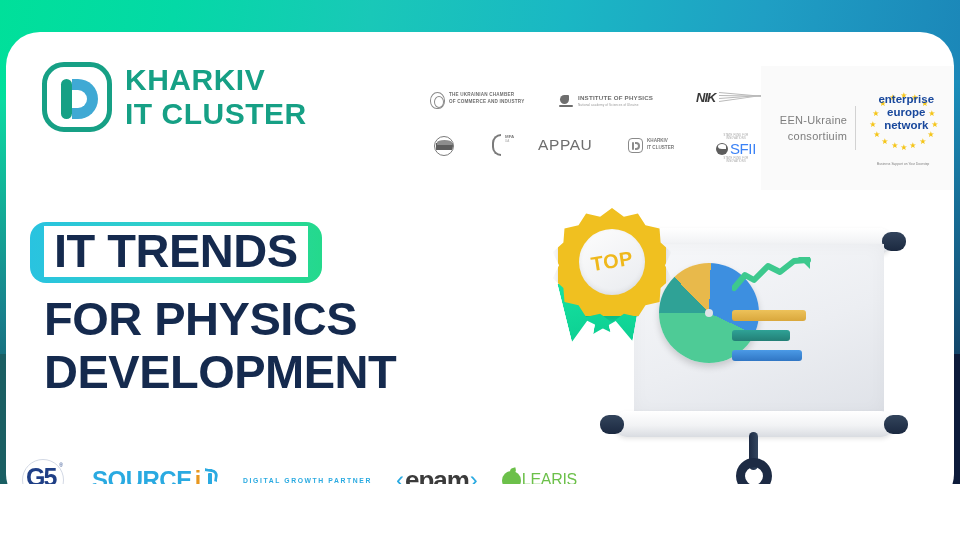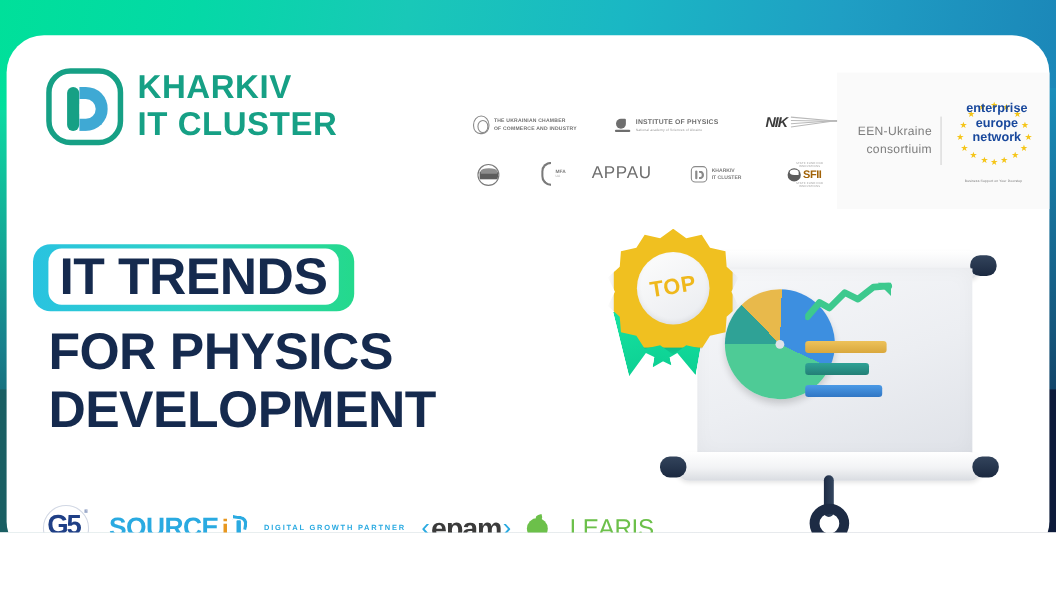--- a/index.html
+++ b/index.html
@@ -55,21 +55,21 @@
   }
   .kic-text { line-height:1.0; }
   .kic-text .l1, .kic-text .l2 {
     color:#16a085; font-weight:bold; font-size:30px; letter-spacing:0.5px;
     font-family:"Liberation Sans", sans-serif;
   }
   .kic-text .l2 { margin-top:4px; }
 
   
   .partners { position:absolute; left:420px; top:56px; width:330px; height:90px; }
-  .plogo { position:absolute; display:flex; align-items:center; gap:4px; color:#7a7a7a;margin-top:13px; }
+  .plogo { position:absolute; display:flex; align-items:flex-start; gap:4px; color:#7a7a7a; }
   .plogo .ptxt { font-size:4.6px; font-weight:bold; letter-spacing:0.2px; line-height:1.45; color:#6e6e6e; }
   .plogo .psub { font-size:3.1px; font-weight:normal; color:#9a9a9a; letter-spacing:0.1px; }
 
   .seal {
     width:15px; height:17px; border-radius:50% 50% 45% 45%;
     border:1.2px solid #8a8a8a; position:relative; flex:none;
   }
   .seal:before {
     content:""; position:absolute; left:3px; top:3px; width:8px; height:10px;
     border:1px solid #8a8a8a; border-radius:50%;
@@ -130,21 +130,21 @@
   }
   .kic-small-txt { font-size:4.6px; font-weight:bold; color:#7a7a7a; line-height:1.5; }
 
   .sfii-swirl {
     width:12px; height:12px; border-radius:50%; background:#5d5d5d; position:relative; flex:none;
   }
   .sfii-swirl:before {
     content:""; position:absolute; left:2px; top:1px; width:8px; height:5px;
     background:#fff; border-radius:50% 50% 0 50%;
   }
-  .sfii-word { font-size:10px; font-weight:bold; color:#a16207; letter-spacing:-0.4px; }
+  .sfii-word { font-size:15px; font-weight:normal; color:#3b82f6; letter-spacing:-0.4px; }
   .sfii-cap { font-size:2.6px; color:#a0a0a0; letter-spacing:0.2px; }
 
   
   .een-block {
     position:absolute; left:755px; top:34px; width:200px; height:124px;
     background:#fafafa; display:flex; align-items:center; justify-content:center; gap:8px;
   }
   .een-label { font-size:11px; color:#7d7d7d; line-height:1.5; letter-spacing:0.3px; text-align:right; }
   .een-div { width:1px; height:44px; background:#d2d2d2; }
   .een-circle { position:relative; width:78px; height:74px; }
@@ -161,34 +161,34 @@
     font-size:3.1px; color:#7a7a7a; letter-spacing:0.1px;
   }
 
   
   .headline { position:absolute; left:24px; top:190px; }
   .hl-box {
     display:inline-block; padding:4px 14px 6px 14px; border-radius:16px;
     background:linear-gradient(90deg,#29c3e0 0%,#2fd2c5 50%,#24d98c 100%);
   }
   .hl-box-inner {
-    background:#fff; border-radius:12px; padding:1px 10px 3px 10px;
+    background:#fff; border-radius:0; padding:1px 10px 3px 10px;
   }
   .hl-t {
     font-size:47px; font-weight:bold; color:#152a4e; letter-spacing:-0.5px;
     line-height:1.0; font-family:"Liberation Sans", sans-serif;
   }
   .hl-l2, .hl-l3 {
     font-size:47px; font-weight:bold; color:#152a4e; letter-spacing:-0.5px;
     line-height:1.12; margin-left:14px;
   }
   .hl-l2 { margin-top:10px; }
 
   
-  .sponsors { position:absolute; left:29px; top:424px; height:48px; display:flex; align-items:center; gap:14px; }
+  .sponsors { position:absolute; left:12px; top:424px; height:48px; display:flex; align-items:center; gap:24px; }
 
   .g5 { position:relative; width:50px; height:46px; flex:none; }
   .g5 .ring {
     position:absolute; left:4px; top:2px; width:42px; height:42px;
     border-radius:50%; border:1.4px solid #d2d8e4;
   }
   .g5 .word { position:absolute; left:8px; top:6px; font-size:25px; font-weight:bold; color:#1f3f86; letter-spacing:-2px; }
   .g5 .sub { position:absolute; left:13px; bottom:6px; font-size:5.5px; font-weight:bold; color:#1f3f86; letter-spacing:0.6px; }
   .g5 .reg { position:absolute; right:5px; top:5px; font-size:5px; color:#1f3f86; }
 
@@ -216,21 +216,21 @@
   .epam .w { font-size:26px; font-weight:bold; color:#3b3b3b; letter-spacing:-1px; }
 
   .olearis { display:flex; align-items:center; gap:1px; }
   .olearis .apple {
     width:19px; height:19px; border-radius:50%; background:#6cc04a; position:relative; flex:none;
   }
   .olearis .apple:before {
     content:""; position:absolute; left:8px; top:-3px; width:6px; height:5px;
     background:#6cc04a; border-radius:60% 0 60% 0; transform:rotate(-15deg);
   }
-  .olearis .w { font-size:22px; color:#6cc04a; letter-spacing:-0.3px; font-weight:400;margin-left:19px; }
+  .olearis .w { font-size:16px; color:#6cc04a; letter-spacing:-0.3px; font-weight:400; }
 
   
   .illus { position:absolute; left:540px; top:168px; width:400px; height:330px; }
 
   .board-top-roll, .board-bot-roll {
     position:absolute; height:26px; border-radius:13px;
     background:linear-gradient(180deg,#ffffff 0%,#f2f3f5 55%,#d9dce1 100%);
     box-shadow:0 2px 4px rgba(0,0,0,0.10);
   }
   .board-top-roll { left:78px; top:28px; width:268px; }

